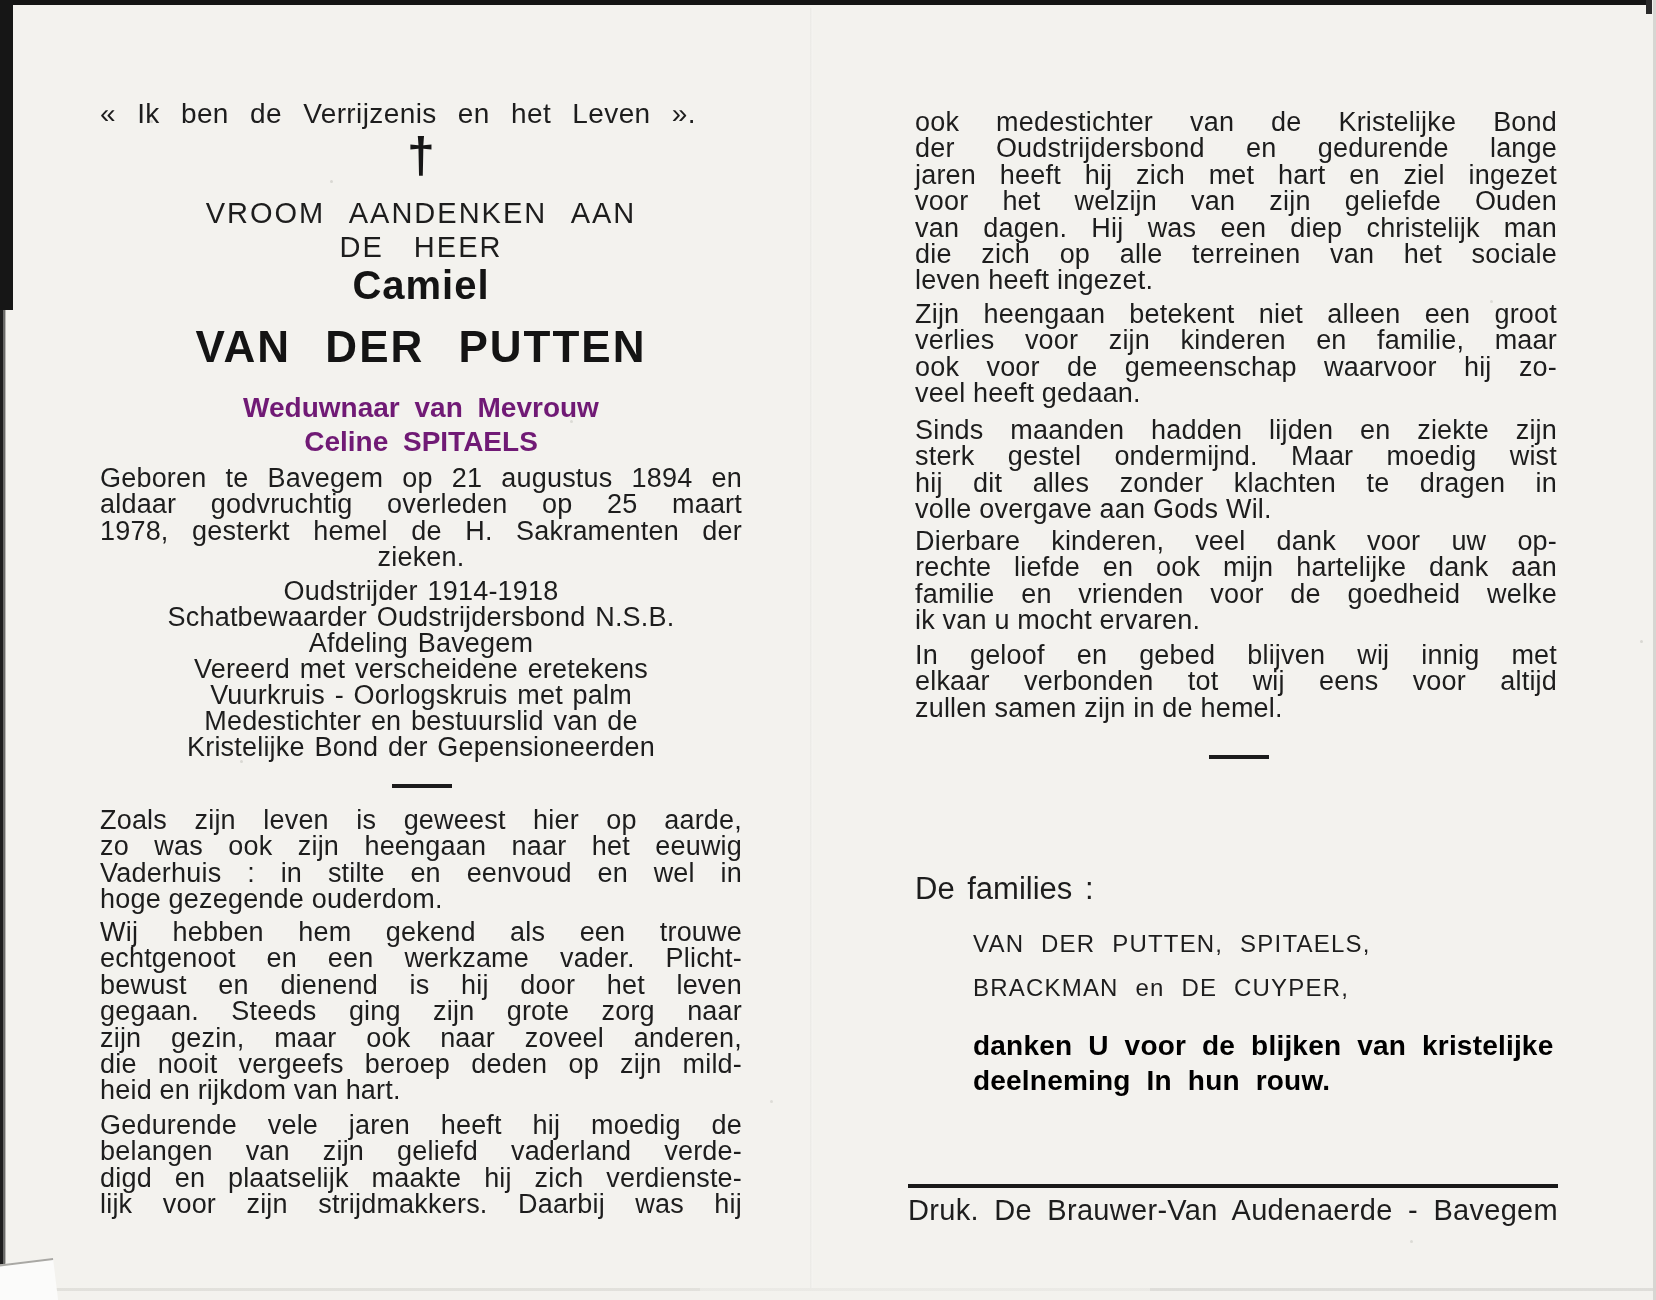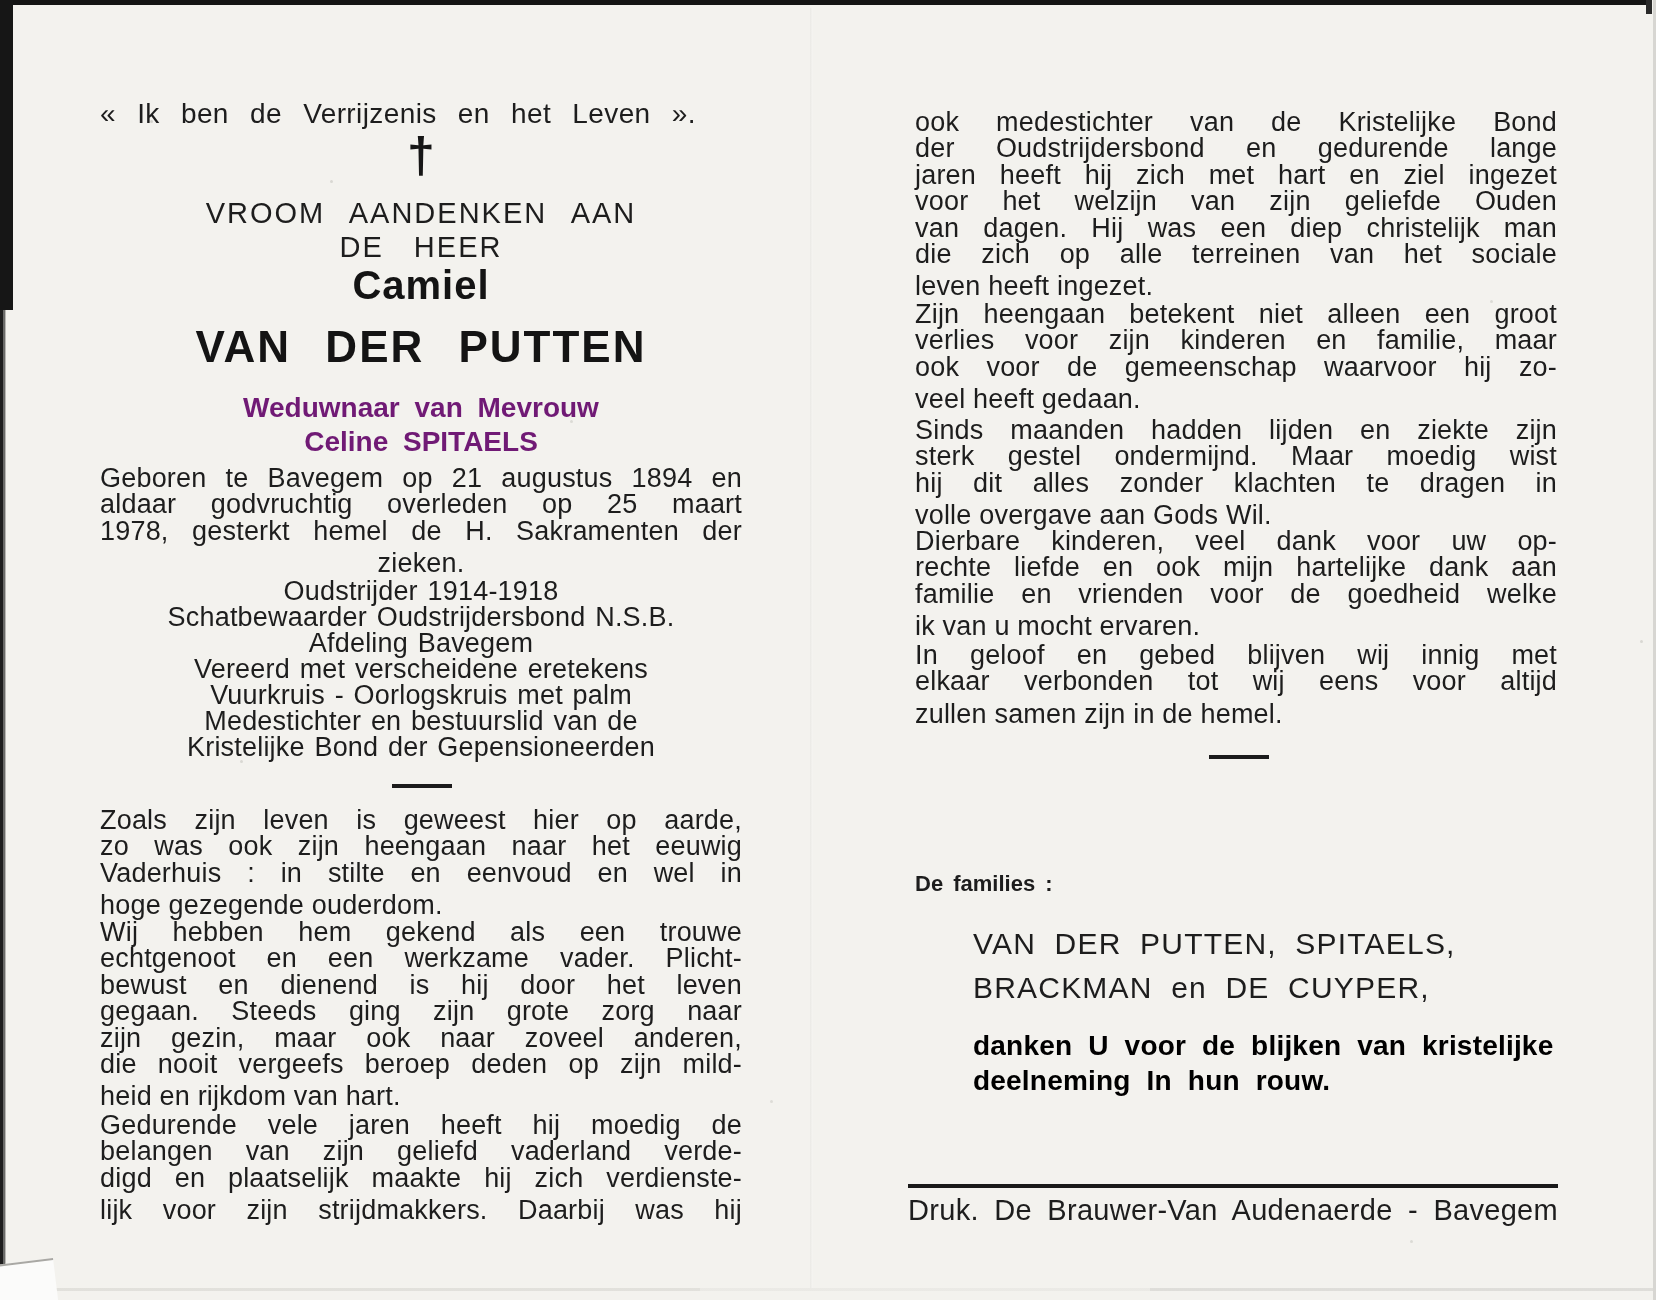--- a/index.html
+++ b/index.html
@@ -19,35 +19,35 @@
   .edge-left-foot{left:0;top:1290px;width:17px;height:10px;background:#111;}
   .edge-bottom{left:0;top:1288px;width:1656px;height:3px;background:linear-gradient(90deg,#9b9a96 0 30px,#d8d7d2 30px 700px,#e6e5e1 700px 1150px,#d3d2ce 1150px 1656px);opacity:.65;}
   .edge-right{left:1653px;top:0;width:3px;height:1300px;background:#d7d6d2;}
   .fold{left:810px;top:8px;width:3px;height:1280px;background:linear-gradient(90deg,rgba(0,0,0,.035),rgba(255,255,255,.25));}
   .curl{left:-14px;top:1262px;width:70px;height:44px;background:#fbfbfa;border-top:2px solid #a9a8a4;transform:rotate(-7deg);}
   .speck{width:3px;height:3px;border-radius:50%;background:#b9b8b2;opacity:.55;
     box-shadow:180px 60px 0 #c4c3bd, 420px 300px 0 #c9c8c2, 90px 640px 0 #c4c3bd,
     1340px 180px 0 #c9c8c2, 1490px 520px 0 #c4c3bd, 620px 980px 0 #cccbc5,
     1260px 1120px 0 #c9c8c2, 300px 1180px 0 #c4c3bd, 980px 80px 0 #cfcec8;}
   .par .jline{text-align:justify;text-align-last:justify;}
-  .par .jline.jlast{text-align-last:left;margin-top:6px;}
+  .par .jline.jlast{text-align-last:left;}
   .par.last-center .jline.jlast{text-align-last:center;}
   .par.last-full .jline.jlast{text-align-last:justify;}
   .centered .jline{text-align:center;text-align-last:center;}
   .body-par{font-size:27px;line-height:26.4px;letter-spacing:.2px;}
   .quote{font-size:28px;word-spacing:13px;letter-spacing:.4px;}
   .cross{font-size:50px;font-weight:bold;text-align:center;color:#161616;}
   .caps-head{font-size:29px;letter-spacing:2px;word-spacing:15px;text-align:center;}
   .first-name{font-size:40px;font-weight:bold;letter-spacing:1px;text-align:center;color:#141414;}
   .last-name{font-size:44px;font-weight:bold;letter-spacing:2px;word-spacing:20px;text-align:center;color:#141414;}
   .widow{font-size:28px;font-weight:bold;word-spacing:7px;text-align:center;color:#701a75;}
   .honors{font-size:27px;line-height:26px;letter-spacing:.2px;word-spacing:2px;}
   .dash{height:4px;background:#1b1b1b;}
-  .families-label{font-size:22px;word-spacing:4px;font-weight:bold;}
-  .family-names{font-size:30px;letter-spacing:1.2px;word-spacing:9px;line-height:44px;}
+  .families-label{font-size:31px;word-spacing:4px;}
+  .family-names{font-size:24px;letter-spacing:1.2px;word-spacing:9px;line-height:44px;}
   .thanks{font-size:28px;font-weight:bold;word-spacing:8px;line-height:35px;letter-spacing:.2px;color:#000000;}
   .rule{height:4px;background:#191919;}
   .printer{font-size:29px;letter-spacing:.3px;}
   .printer .jline{text-align:justify;text-align-last:justify;}
 </style>
 </head>
 <body>
 
 <div class="abs edge-top"></div>
 <div class="abs edge-top-tick"></div>

